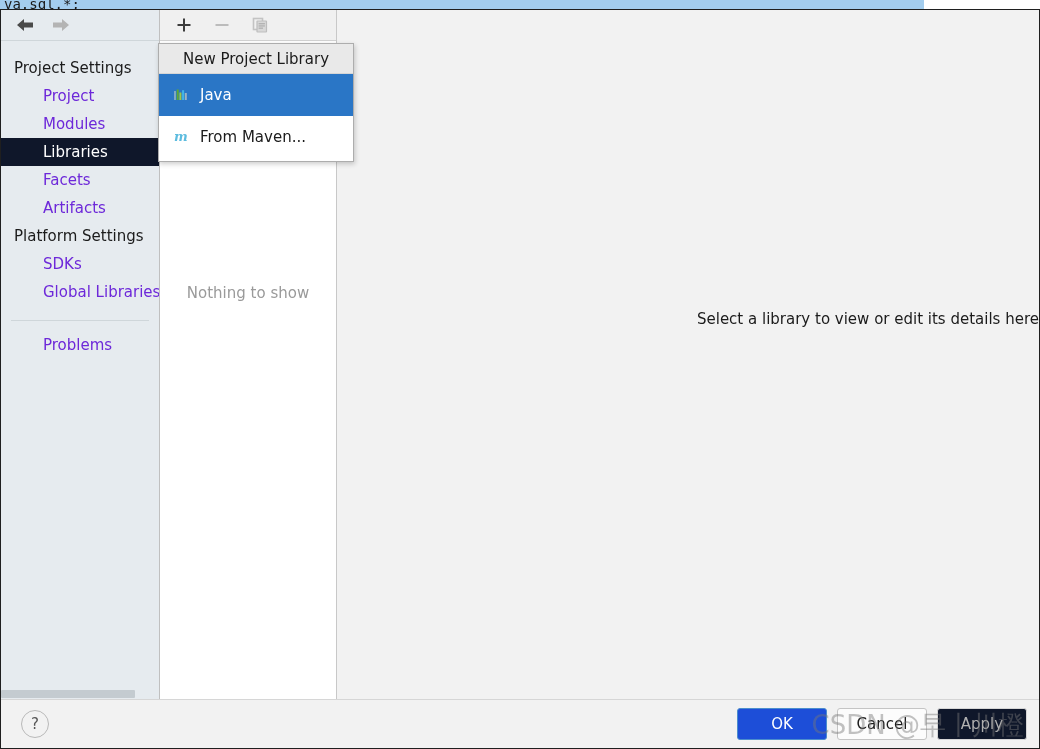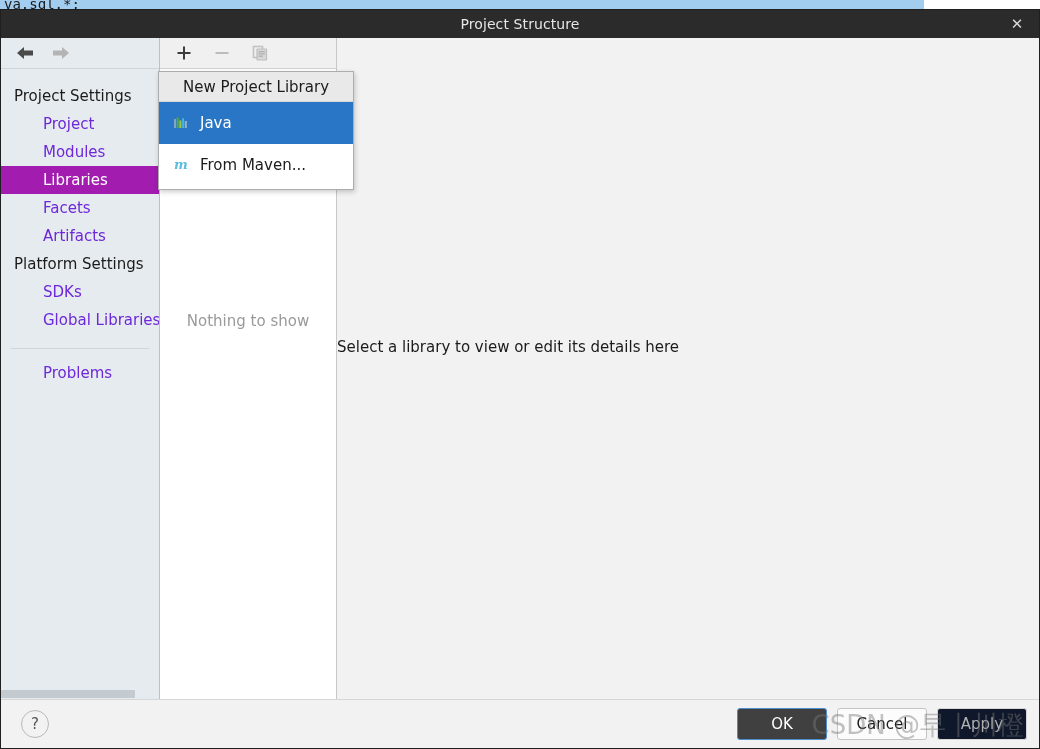--- a/index.html
+++ b/index.html
@@ -70,21 +70,21 @@
   }
   .arrow { width: 22px; height: 18px; display: block; cursor: pointer; }
   .nav-list { flex: 1; padding-top: 13px; overflow: hidden; }
   .nav-group {
     font-size: 15px; color: #1b1b1b; padding: 4px 0 4px 13px; line-height: 20px;
   }
   .nav-item {
     font-size: 15px; color: #6d28d9; padding: 4px 0 4px 42px; line-height: 20px;
     cursor: pointer; white-space: nowrap;
   }
-  .nav-item.selected { background: #a21caf; color: #ffffff; }
+  .nav-item.selected { background: #0f172a; color: #ffffff; }
   .nav-sep { height: 1px; background: #cfd6da; margin: 14px 10px 10px 10px; }
   .hscroll {
     position: absolute; left: 0; bottom: 0; height: 10px; width: 158px;
     background: #e6ebef;
   }
   .hscroll .thumb {
     position: absolute; left: 0; top: 1px; height: 8px; width: 134px;
     background: #c4cbd0; border-radius: 1px;
   }
 
@@ -106,21 +106,21 @@
   .tb-btn.disabled { cursor: default; }
   .mid-empty {
     flex: 1; display: flex; align-items: flex-start; justify-content: center;
     padding-top: 215px; box-sizing: border-box;
   }
   .mid-empty span { color: #9a9a9a; font-size: 15px; margin-top: 28px; }
 
   
   .detail-panel {
     flex: 1; background: #f2f2f2;
-    display: flex; align-items: flex-start; justify-content: flex-start;
+    display: flex; align-items: flex-start; justify-content: flex-end;
     padding-top: 300px; box-sizing: border-box;
   }
   .detail-panel span { color: #1b1b1b; font-size: 15px; }
 
   
   .popup {
     position: absolute; left: 157px; top: 33px; width: 194px;
     background: #ffffff;
     border: 1px solid #adadad;
     box-shadow: 1px 2px 5px rgba(0,0,0,.20);
@@ -155,21 +155,21 @@
     display: flex; align-items: center; justify-content: center;
     font-size: 15px; color: #555; cursor: pointer;
   }
   .btn-row { margin-left: auto; margin-right: 12px; display: flex; align-items: center; gap: 10px; }
   .btn {
     height: 32px; min-width: 90px; padding: 0 18px;
     border-radius: 3px; font-size: 15px;
     display: flex; align-items: center; justify-content: center;
     cursor: pointer; box-sizing: border-box;
   }
-  .btn.primary { background: #404040; color: #ffffff; border: 1px solid #4b8dcd; }
+  .btn.primary { background: #1d4ed8; color: #ffffff; border: 1px solid #4b8dcd; }
   .btn.normal { background: #fcfcfc; color: #1b1b1b; border: 1px solid #c4c4c4; }
   .btn.disabled { background: #0f172a; color: #b0b0b0; border: 1px solid #d6d6d6; cursor: default; }
 
   
   .watermark {
     position: absolute; right: 16px; bottom: 6px;
     font-size: 26px; color: rgba(120,120,120,.45);
     pointer-events: none; white-space: nowrap; z-index: 60;
     font-family: "DejaVu Sans", "Liberation Sans", sans-serif;
   }
@@ -178,24 +178,20 @@
 <body>
 
 <div id="root">
 
   <div class="bg-editor">
     <div class="code">va.sql.*;</div>
   </div>
 
   <div class="dialog">
 
-    <div class="titlebar">
-      <div class="title">Project Structure</div>
-      <div class="close">✕</div>
-    </div>
 
     <div class="dlg-body">
 
       <div class="sidebar">
 
         <div class="nav-row">
           <span class="arrow">
             <svg width="22" height="18" viewBox="0 0 22 18">
               <path d="M3 9 L10 3 L10 6.6 L19 6.6 L19 11.4 L10 11.4 L10 15 Z" fill="#4a4a4a"></path>
             </svg>

